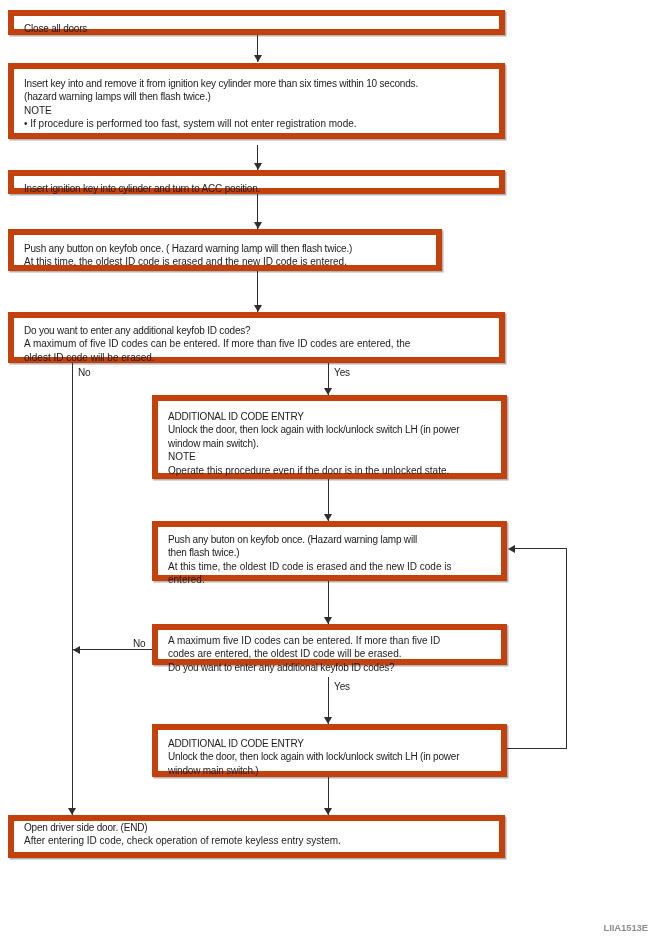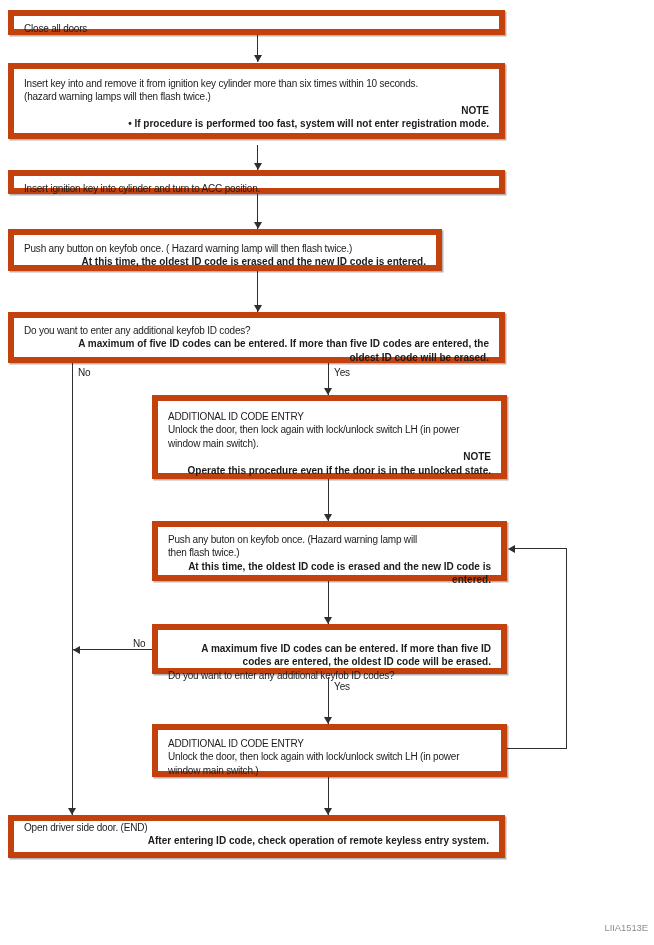--- a/index.html
+++ b/index.html
@@ -25,23 +25,22 @@
     padding: 6px 10px 0 10px;
   }
   .ln {
     font-size: 10px;
     line-height: 13.4px;
     letter-spacing: -0.2px;
     white-space: nowrap;
     color: #1c1c1c;
   }
   .ln.b {
-    font-weight: bold;
+    font-weight: normal;
     letter-spacing: 0;
-    text-align: right;
   }
   .vline {
     position: absolute;
     width: 1px;
     background: #2f2f2f;
   }
   .hline {
     position: absolute;
     height: 1px;
     background: #2f2f2f;
@@ -67,20 +66,21 @@
     font-size: 10px;
     line-height: 12px;
     color: #1c1c1c;
     letter-spacing: -0.1px;
   }
   .figure-code {
     position: absolute;
     font-size: 9.5px;
     color: #8f8f8f;
     letter-spacing: -0.1px;
+    font-weight: bold;
   }
 </style>
 </head>
 <body>
 
 <div class="canvas">
 
   <div class="box" style="left:8px;top:10px;width:497px;height:25px">
     <div class="ln">Close all doors</div>
   </div>
@@ -141,21 +141,21 @@
   <div class="box" style="left:152px;top:521px;width:355px;height:60px;padding-top:6px">
     <div class="ln">Push any buton on keyfob once. (Hazard warning lamp will</div>
     <div class="ln">then flash twice.)</div>
     <div class="ln b">At this time, the oldest ID code is erased and the new ID code is</div>
     <div class="ln b">entered.</div>
   </div>
 
   <div class="vline" style="left:328px;top:581px;height:43px"></div>
   <div class="arr-down" style="left:324px;top:617px"></div>
 
-  <div class="box" style="left:152px;top:624px;width:355px;height:50px;padding-top:12px">
+  <div class="box" style="left:152px;top:624px;width:355px;height:41px;padding-top:4px">
     <div class="ln b">A maximum five ID codes can be entered. If more than five ID</div>
     <div class="ln b">codes are entered, the oldest ID code will be erased.</div>
     <div class="ln">Do you want to enter any additional keyfob ID codes?</div>
   </div>
 
   <div class="hline" style="left:73px;top:649px;width:79px"></div>
   <div class="arr-left" style="left:73px;top:646px"></div>
   <div class="edge-label" style="left:133px;top:638px">No</div>
 
   <div class="vline" style="left:328px;top:677px;height:47px"></div>

